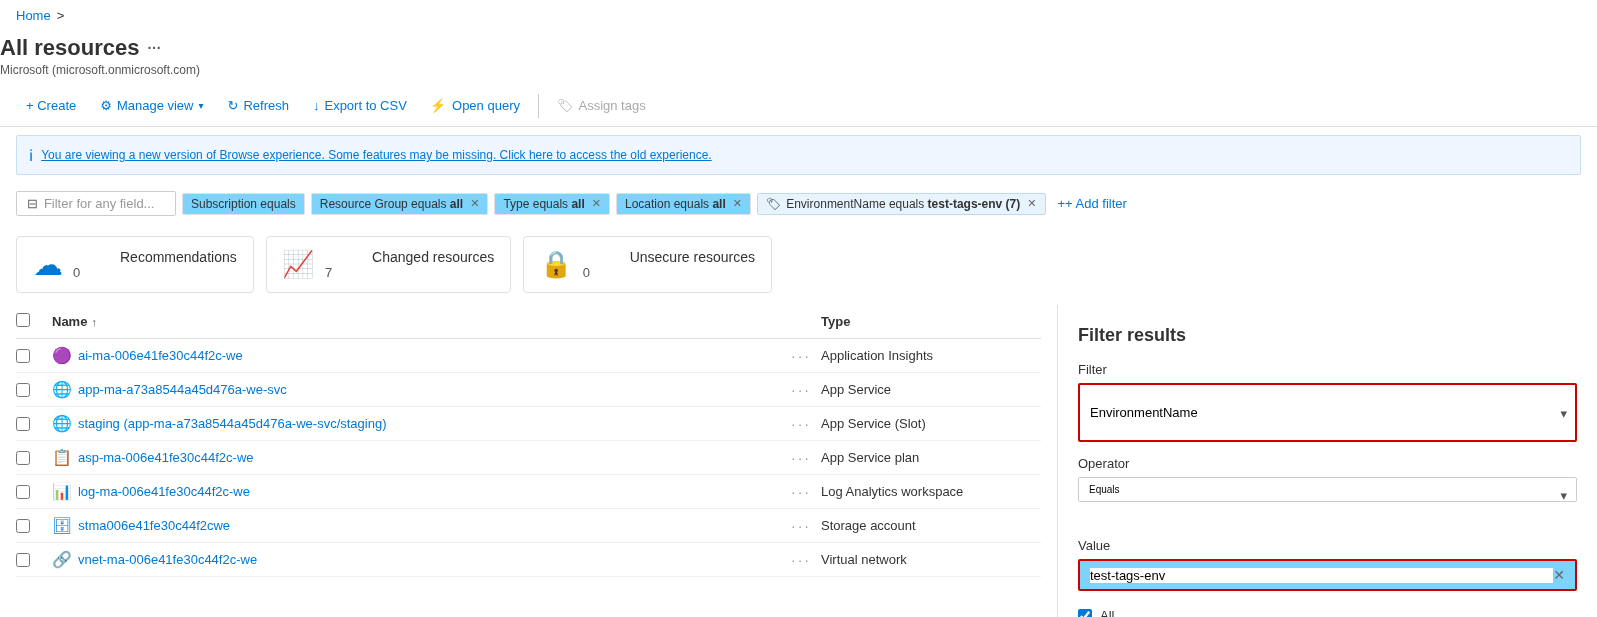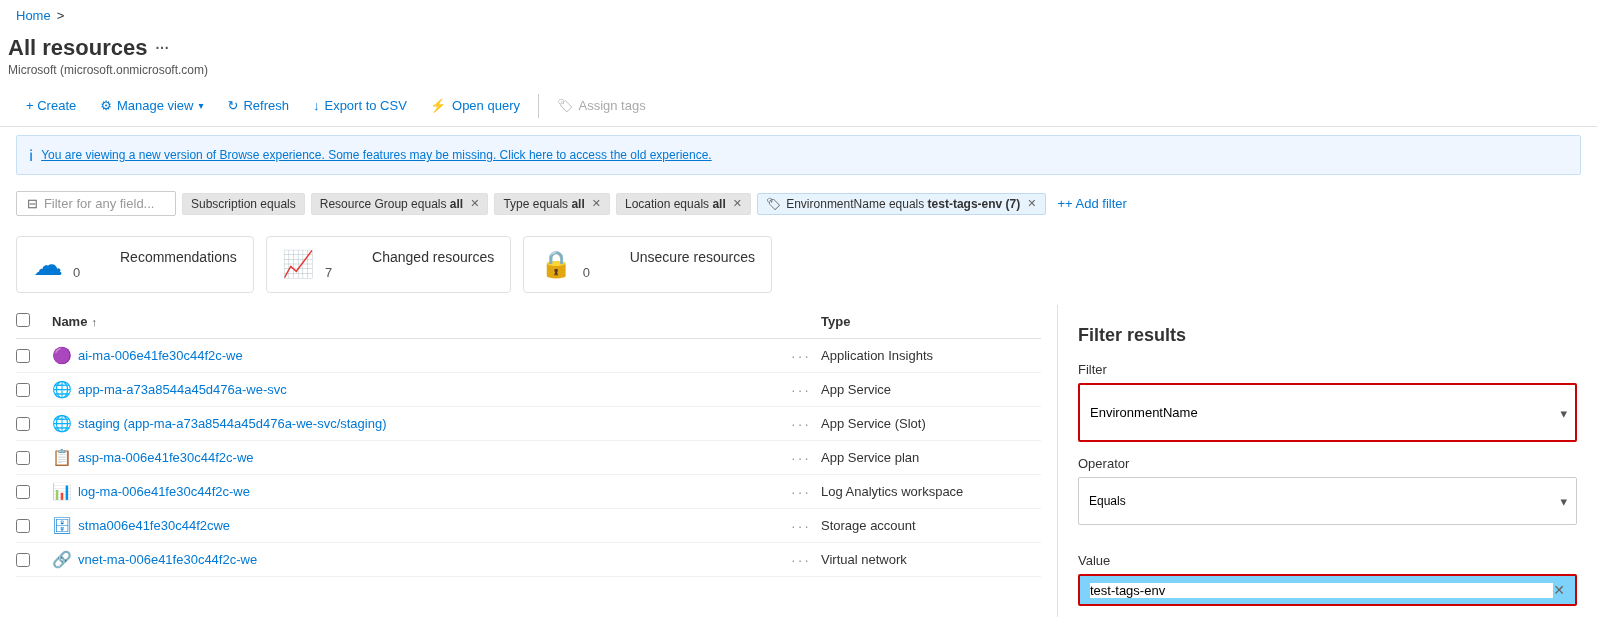--- a/index.html
+++ b/index.html
@@ -1,35 +1,35 @@
 <!DOCTYPE html>
 <html><head>
   <meta charset="utf-8">
   <style>
     * { box-sizing: border-box; margin: 0; padding: 0; }
     body { font-family: 'Segoe UI', sans-serif; font-size: 13px; color: #333; background: #fff; }
 
     .breadcrumb { padding: 8px 16px; font-size: 13px; color: #0078d4; display: flex; align-items: center; gap: 6px; }
     .breadcrumb span { color: #333; }
 
-    .page-header { padding: 4px 8px 8px; }
+    .page-header { padding: 4px 0 8px; }
     .page-title { font-size: 22px; font-weight: 600; display: flex; align-items: center; gap: 8px; }
     .page-subtitle { font-size: 12px; color: #555; margin-top: 2px; }
 
     .toolbar { display: flex; align-items: center; gap: 4px; padding: 8px 16px; border-bottom: 1px solid #e0e0e0; }
     .toolbar-btn { display: flex; align-items: center; gap: 5px; padding: 5px 10px; border: none; background: none; cursor: pointer; color: #0078d4; font-size: 13px; border-radius: 2px; }
     .toolbar-sep { width: 1px; height: 24px; background: #ccc; margin: 0 4px; }
     .toolbar-btn-disabled { color: #aaa; cursor: default; }
 
     .info-banner { margin: 8px 16px; padding: 8px 12px; background: #f0f6ff; border: 1px solid #c7e0f4; border-radius: 2px; font-size: 12px; display: flex; align-items: center; gap: 8px; }
     .info-banner a { color: #0078d4; text-decoration: underline; }
 
     .filter-bar { display: flex; align-items: center; gap: 6px; padding: 8px 16px; flex-wrap: wrap; }
     .filter-input { display: flex; align-items: center; gap: 6px; border: 1px solid #ccc; padding: 4px 10px; border-radius: 2px; min-width: 160px; color: #555; font-size: 13px; background: #fff; cursor: text; }
-    .filter-chip { display: flex; align-items: center; gap: 5px; padding: 3px 8px; background: #e5e5e5; border: 1px solid #e0e0e0; border-radius: 2px; font-size: 12px; cursor: pointer; }
+    .filter-chip { display: flex; align-items: center; gap: 5px; padding: 3px 8px; background: #7dd3fc; border: 1px solid #e0e0e0; border-radius: 2px; font-size: 12px; cursor: pointer; }
     .filter-chip .chip-x { color: #666; cursor: pointer; font-size: 11px; margin-left: 2px; }
     .filter-chip.highlighted { background: #e8f4fd; border-color: #c0d8f0; }
     .add-filter { display: flex; align-items: center; gap: 4px; color: #0078d4; font-size: 13px; cursor: pointer; padding: 3px 6px; }
 
     .summary-cards { display: flex; gap: 12px; padding: 12px 16px; }
     .summary-card { display: flex; align-items: center; gap: 10px; border: 1px solid #e0e0e0; border-radius: 4px; padding: 10px 16px; min-width: 200px; cursor: pointer; }
     .card-icon { font-size: 28px; }
     .card-info .card-label { font-size: 14px; font-weight: 500; color: #333; margin-left: 47px; }
     .card-info .card-count { font-size: 13px; color: #555; }
 
@@ -284,21 +284,21 @@
     <div class="fp-label">Filter</div>
     <div class="fp-select-wrapper">
       <select style="width:100%;padding:20px 10px;border:2px solid #c00;border-radius:2px;font-size:13px;background:#fff;appearance:none;cursor:pointer;">
         <option>EnvironmentName</option>
       </select>
       <span class="chevron">▾</span>
     </div>
 
     <div class="fp-label">Operator</div>
     <div class="fp-select-wrapper">
-      <select style="width:100%;padding:16px 10px;border:1px solid #ccc;border-radius:2px;font-size:12px;background:#fff;appearance:none;cursor:pointer;margin-bottom:14px;">
+      <select style="width:100%;padding:6px 10px;border:1px solid #ccc;border-radius:2px;font-size:10px;background:#fff;appearance:none;cursor:pointer;margin-bottom:22px;">
         <option>Equals</option>
       </select>
       <span class="chevron" style="top:38%;">▾</span>
     </div>
 
     <div class="fp-label">Value</div>
     <div class="fp-value-box">
       <input type="text" value="test-tags-env" style="border: none; outline: none; font-size: 13px; flex: 1 1 0%;">
       <span style="color:#666;cursor:pointer;font-size:14px;">✕</span>
     </div>

